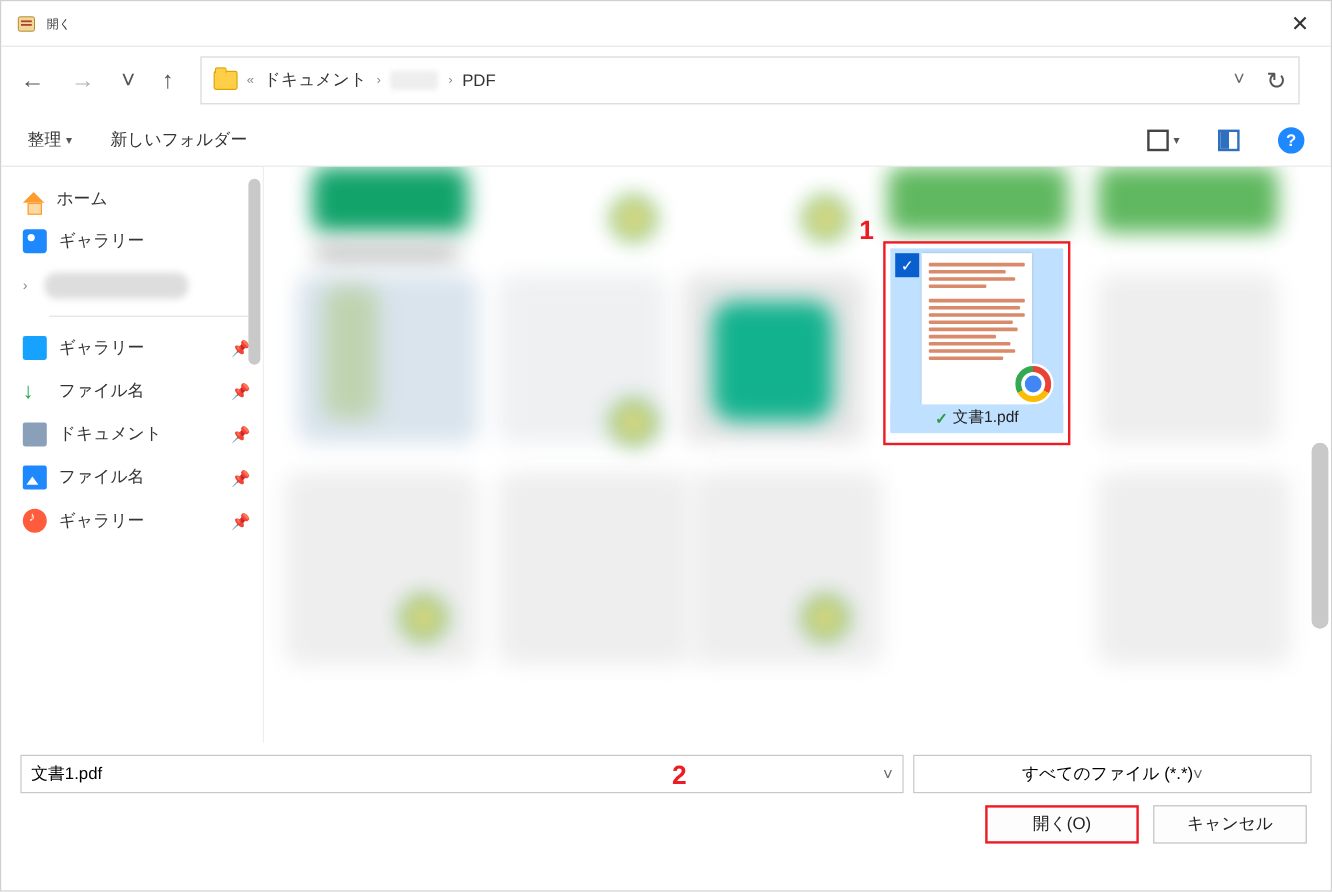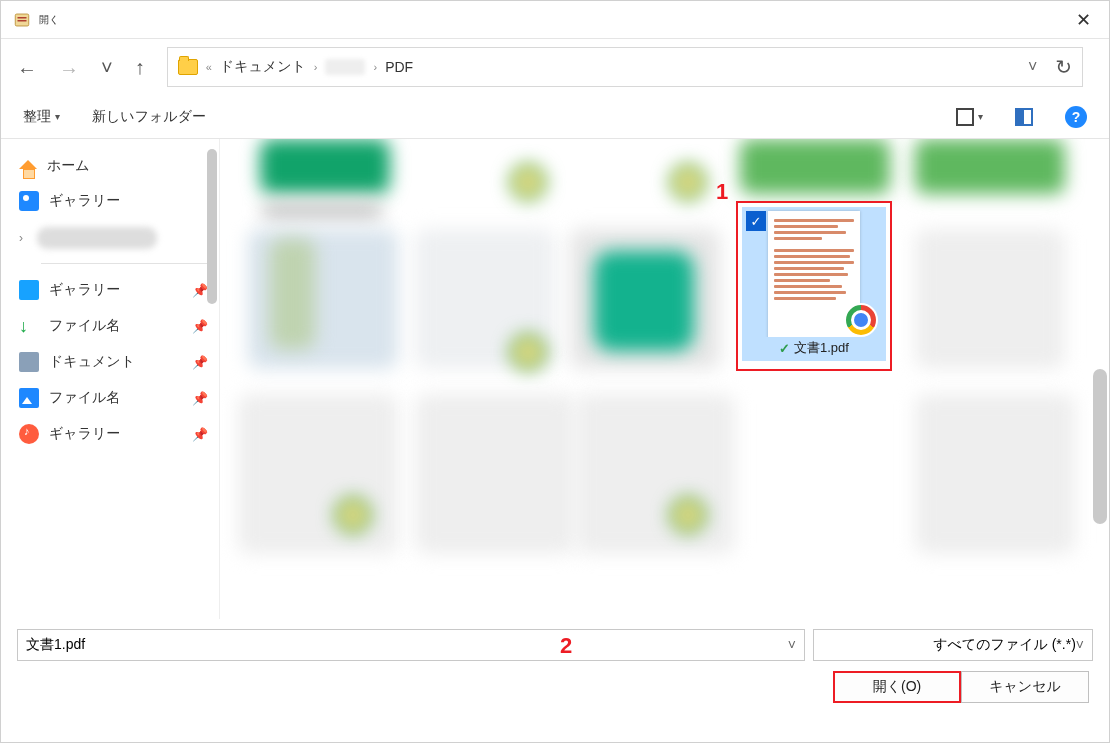--- a/index.html
+++ b/index.html
@@ -104,22 +104,22 @@
 
   
   .callout{position:absolute;color:#ed1c24;font-weight:900;font-size:22px;font-family:Arial,sans-serif;}
   .cn1{left:496px;top:40px;}
 
   
   .footer{padding:10px 16px 14px;}
   .fn-row{display:flex;align-items:center;gap:8px;margin-bottom:10px;position:relative;}
   .fn-label{font-size:14px;color:#333;width:260px;text-align:right;}
   .fn-input{flex:1;height:32px;border:1px solid #c8c8c8;padding:0 8px;font-size:14px;display:flex;align-items:center;justify-content:space-between;}
-  .fn-filter{width:280px;height:32px;border:1px solid #c8c8c8;padding:0 8px;font-size:14px;display:flex;align-items:center;justify-content:flex-end;}
-  .btn-row{display:flex;justify-content:flex-end;margin-top:8px;padding-right:4px;position:relative;align-items:flex-end;}
+  .fn-filter{width:332px;height:32px;border:1px solid #c8c8c8;padding:0 8px;font-size:14px;display:flex;align-items:center;justify-content:center;}
+  .btn-row{display:flex;justify-content:flex-end;gap:12px;margin-top:8px;padding-right:4px;position:relative;align-items:flex-end;}
   .btn{width:128px;height:32px;border:1px solid #c0c0c0;background:#fdfdfd;font-size:14px;display:flex;align-items:center;justify-content:center;color:#222;}
   .btn.open{border:2px solid #ed1c24;}
   .cn2{left:543px;top:4px;}
   svg.app-logo{width:18px;height:18px;}
 </style>
 </head>
 <body>
 
 <div class="titlebar">
   <span class="app-icon">

